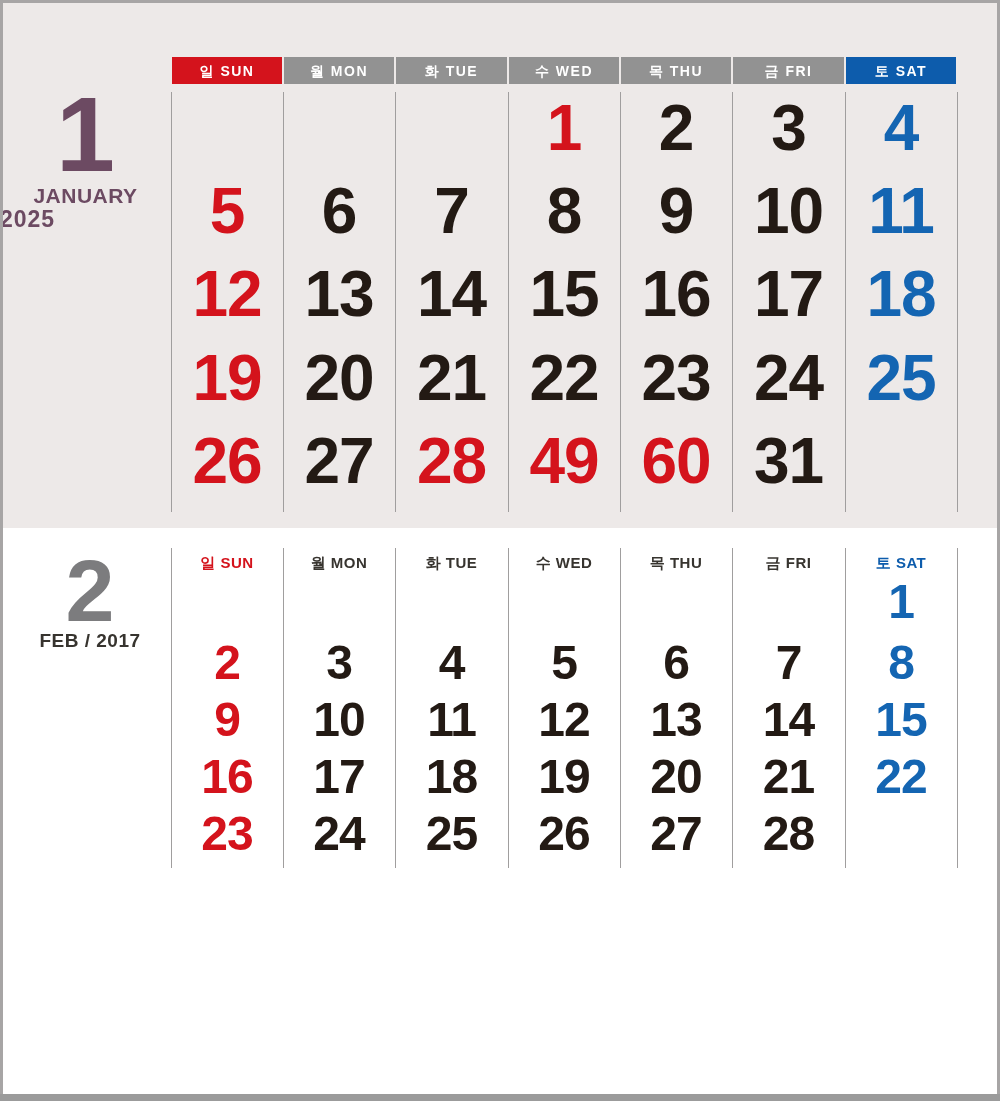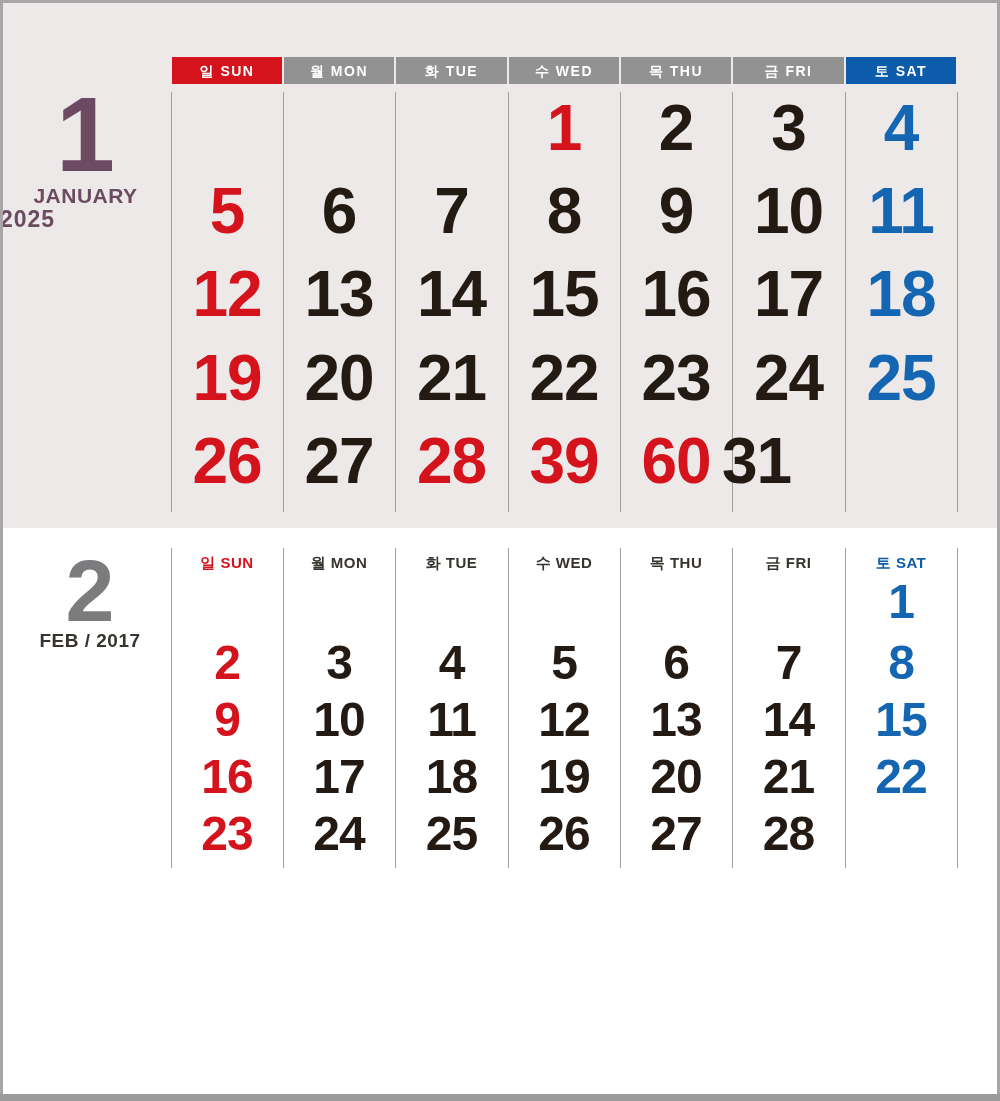--- a/index.html
+++ b/index.html
@@ -91,23 +91,23 @@
         <div class="day c-red" style="left: 171px; top: 342px; width: 112px; line-height: 72px; font-size: 64px;">19</div>
         <div class="day c-black" style="left: 283px; top: 342px; width: 112px; line-height: 72px; font-size: 64px;">20</div>
         <div class="day c-black" style="left: 395px; top: 342px; width: 113px; line-height: 72px; font-size: 64px;">21</div>
         <div class="day c-black" style="left: 508px; top: 342px; width: 112px; line-height: 72px; font-size: 64px;">22</div>
         <div class="day c-black" style="left: 620px; top: 342px; width: 112px; line-height: 72px; font-size: 64px;">23</div>
         <div class="day c-black" style="left: 732px; top: 342px; width: 113px; line-height: 72px; font-size: 64px;">24</div>
         <div class="day c-blue" style="left: 845px; top: 342px; width: 112px; line-height: 72px; font-size: 64px;">25</div>
         <div class="day c-red" style="left: 171px; top: 425px; width: 112px; line-height: 72px; font-size: 64px;">26</div>
         <div class="day c-black" style="left: 283px; top: 425px; width: 112px; line-height: 72px; font-size: 64px;">27</div>
         <div class="day c-red" style="left: 395px; top: 425px; width: 113px; line-height: 72px; font-size: 64px;">28</div>
-        <div class="day c-red" style="left: 508px; top: 425px; width: 112px; line-height: 72px; font-size: 64px;">39</div>
+        <div class="day c-red" style="left: 508px; top: 425px; width: 112px; line-height: 72px; font-size: 64px;">49</div>
         <div class="day c-red" style="left: 620px; top: 425px; width: 112px; line-height: 72px; font-size: 64px;">60</div>
-        <div class="day c-black" style="left: 700px; top: 425px; width: 113px; line-height: 72px; font-size: 64px;">31</div>
+        <div class="day c-black" style="left: 732px; top: 425px; width: 113px; line-height: 72px; font-size: 64px;">31</div>
       </div>
   </section>
 
   <section>
     <div class="feb-num">2</div>
     <div class="feb-label">FEB / 2017</div>
     <div id="feb-grid">
         <div class="vline" style="left: 171px; top: 548px; height: 320px;"></div>
         <div class="vline" style="left: 283px; top: 548px; height: 320px;"></div>
         <div class="vline" style="left: 395px; top: 548px; height: 320px;"></div>

